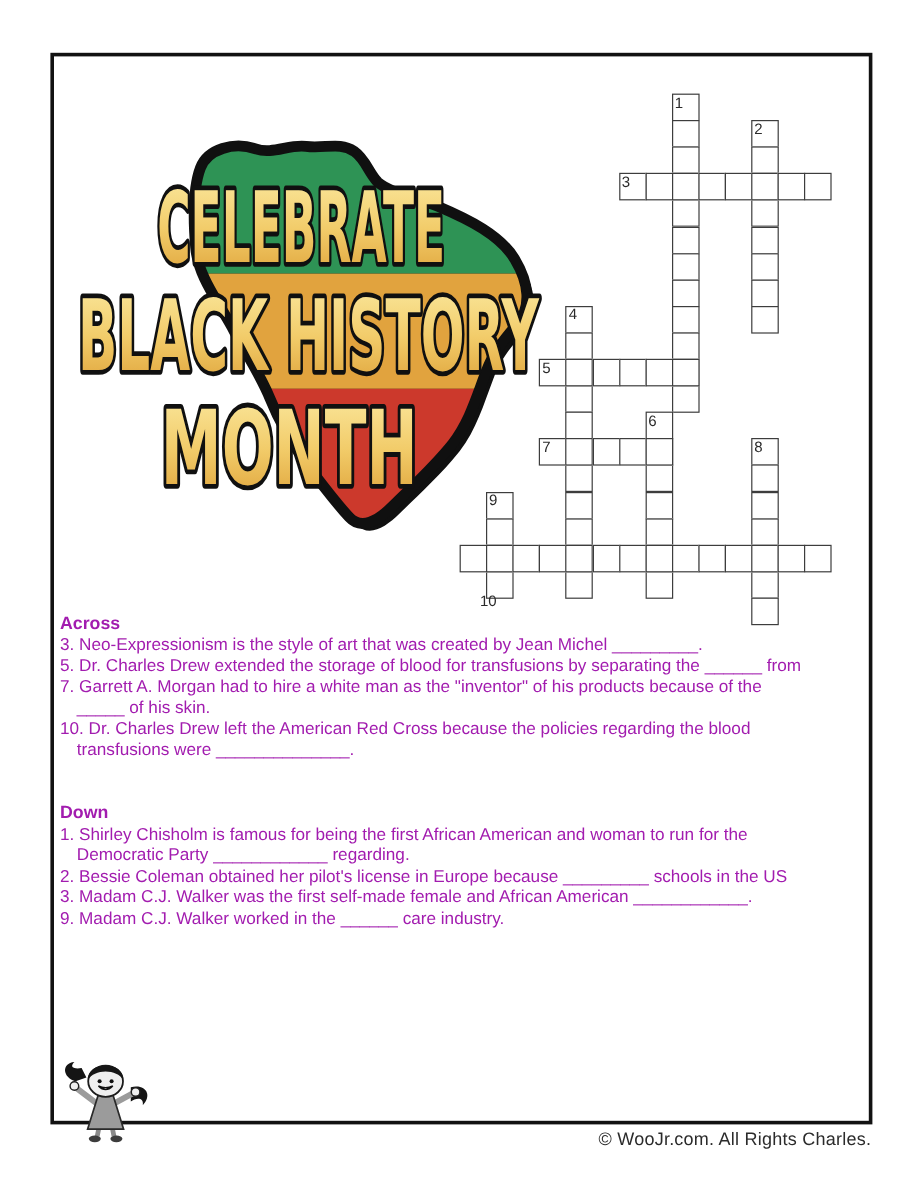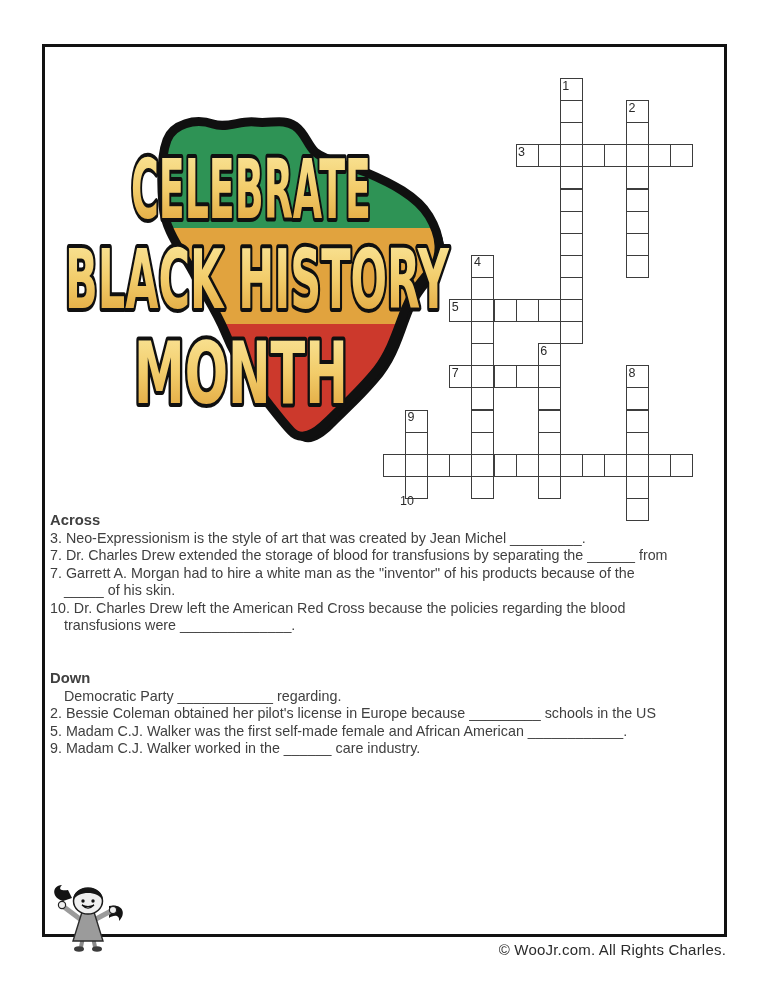--- a/index.html
+++ b/index.html
@@ -17,21 +17,21 @@
   }
   .cell{
     position:absolute;width:23.1px;height:23.1px;box-sizing:border-box;
     border:1px solid #3d3d3d;background:#ffffff;
   }
   .cellnum{
     position:absolute;font-size:12.5px;line-height:12.5px;color:#2a2a2a;
     z-index:3;font-family:"Liberation Sans",sans-serif;
   }
   .clues{
-    position:absolute;left:50px;width:675px;z-index:2;color:#404040;
+    position:absolute;left:50px;width:675px;z-index:2;color:#a21caf;
     font-size:14.3px;line-height:17.5px;white-space:nowrap;
   }
   .clues .heading{font-weight:bold;font-size:14.8px;}
   .clue-line{height:17.5px;}
   .clue-line.indent{padding-left:14px;}
   .mascot{position:absolute;left:47px;top:877px;z-index:5;}
   .footer{
     position:absolute;right:42px;top:941px;font-size:15px;color:#2b2b2b;
     z-index:2;letter-spacing:0.2px;
   }
@@ -175,32 +175,33 @@
     <div class="cellnum" style="left: 157.2px; top: 266.7px;">6</div>
     <div class="cellnum" style="left: 68.8px; top: 288.8px;">7</div>
     <div class="cellnum" style="left: 245.6px; top: 288.8px;">8</div>
     <div class="cellnum" style="left: 24.6px; top: 333px;">9</div>
     <div class="cellnum" style="left: 17px; top: 377.2px; margin-top: 40px;">10</div>
   </div>
 
 <div class="clues" style="top:512px;" id="across">
   <div class="heading">Across</div>
 <div class="clue-line">3. Neo-Expressionism is the style of art that was created by Jean Michel _________.</div>
-    <div class="clue-line">7. Dr. Charles Drew extended the storage of blood for transfusions by separating the ______ from</div>
+    <div class="clue-line">5. Dr. Charles Drew extended the storage of blood for transfusions by separating the ______ from</div>
     <div class="clue-line">7. Garrett A. Morgan had to hire a white man as the "inventor" of his products because of the</div>
     <div class="clue-line indent">_____ of his skin.</div>
     <div class="clue-line">10. Dr. Charles Drew left the American Red Cross because the policies regarding the blood</div>
     <div class="clue-line indent">transfusions were ______________.</div>
   </div>
 
 <div class="clues" style="top:670px;" id="down">
   <div class="heading">Down</div>
+<div class="clue-line">1. Shirley Chisholm is famous for being the first African American and woman to run for the</div>
     <div class="clue-line indent">Democratic Party ____________ regarding.</div>
     <div class="clue-line">2. Bessie Coleman obtained her pilot's license in Europe because _________ schools in the US</div>
-    <div class="clue-line">5. Madam C.J. Walker was the first self-made female and African American ____________.</div>
+    <div class="clue-line">3. Madam C.J. Walker was the first self-made female and African American ____________.</div>
     <div class="clue-line">9. Madam C.J. Walker worked in the ______ care industry.</div>
   </div>
 
 <svg class="mascot" width="88" height="78" viewBox="0 0 88 78">
   <path d="M16,24 C5,21 4,9 15,8 C10,13 16,14 21,13 L25,21 Z" fill="#141414"></path>
   <path d="M62,29 C75,26 80,36 72,44 C73,37 66,38 62,41 Z" fill="#141414"></path>
   <path d="M33,42 L17,30" stroke="#9b9b9b" stroke-width="5" stroke-linecap="round" fill="none"></path>
   <path d="M49,42 L64,34" stroke="#9b9b9b" stroke-width="5" stroke-linecap="round" fill="none"></path>
   <circle cx="15" cy="28" r="3.6" fill="#f0f0f0" stroke="#222222" stroke-width="1.2"></circle>
   <circle cx="66" cy="33" r="3.6" fill="#f0f0f0" stroke="#222222" stroke-width="1.2"></circle>

